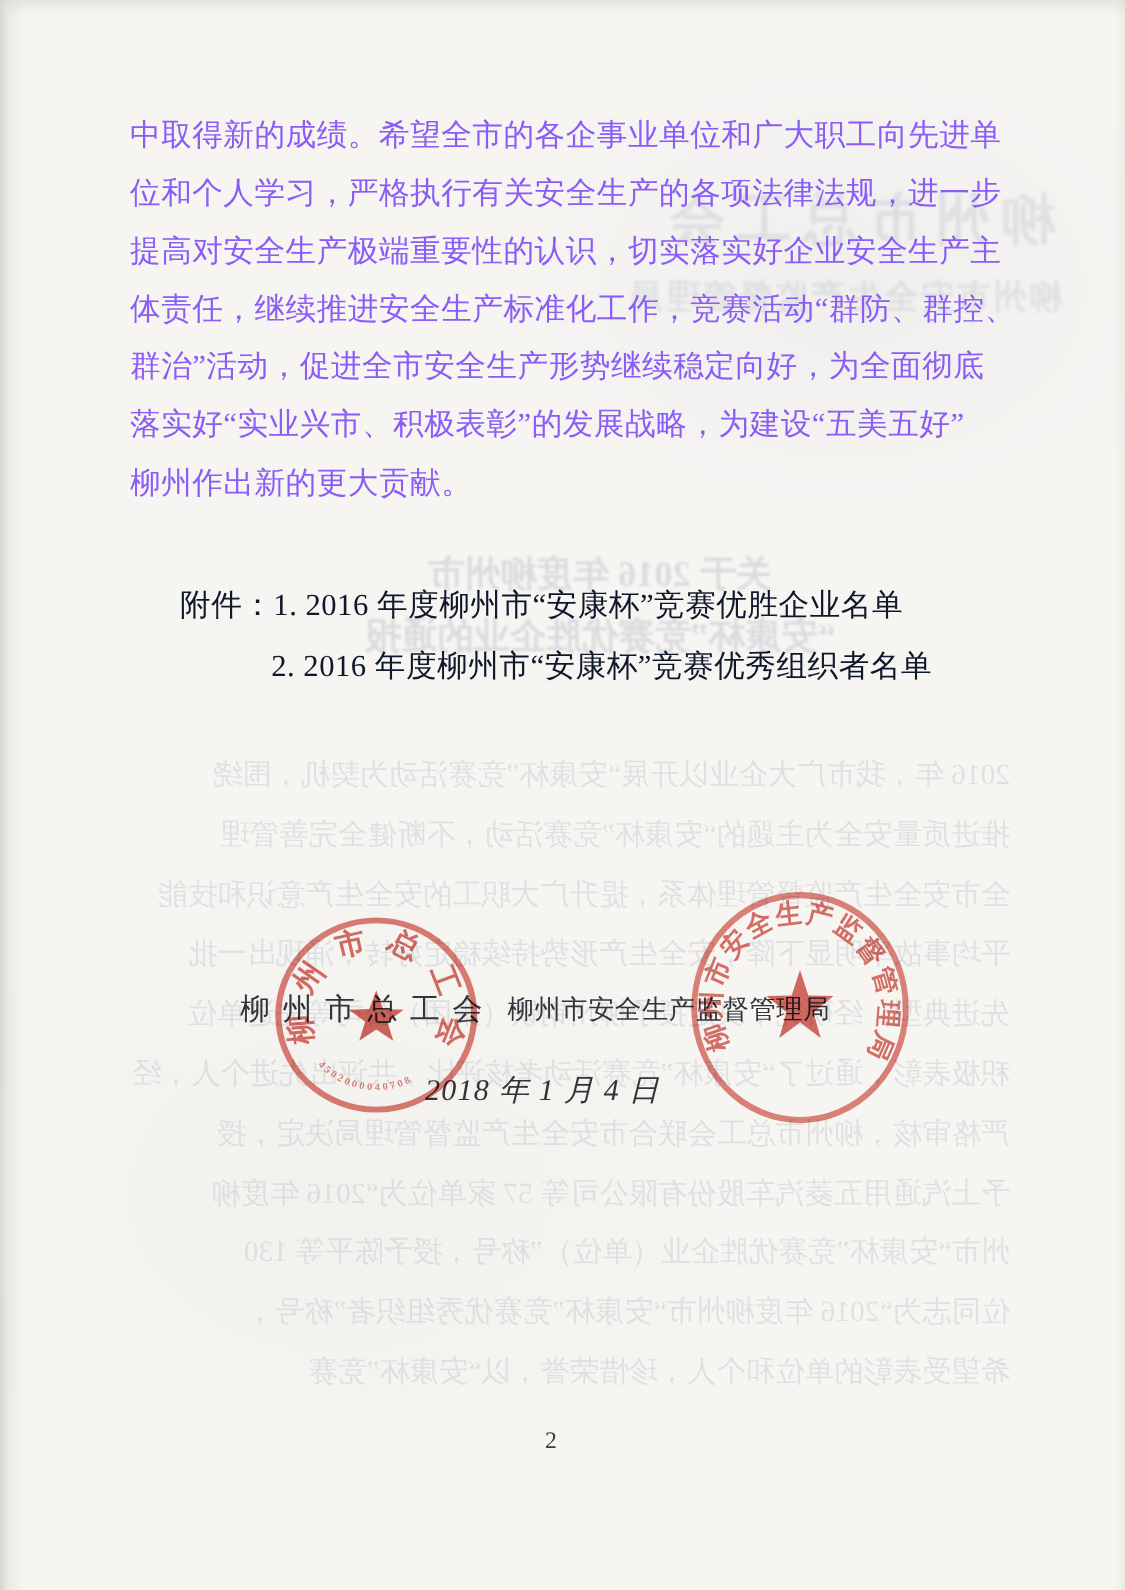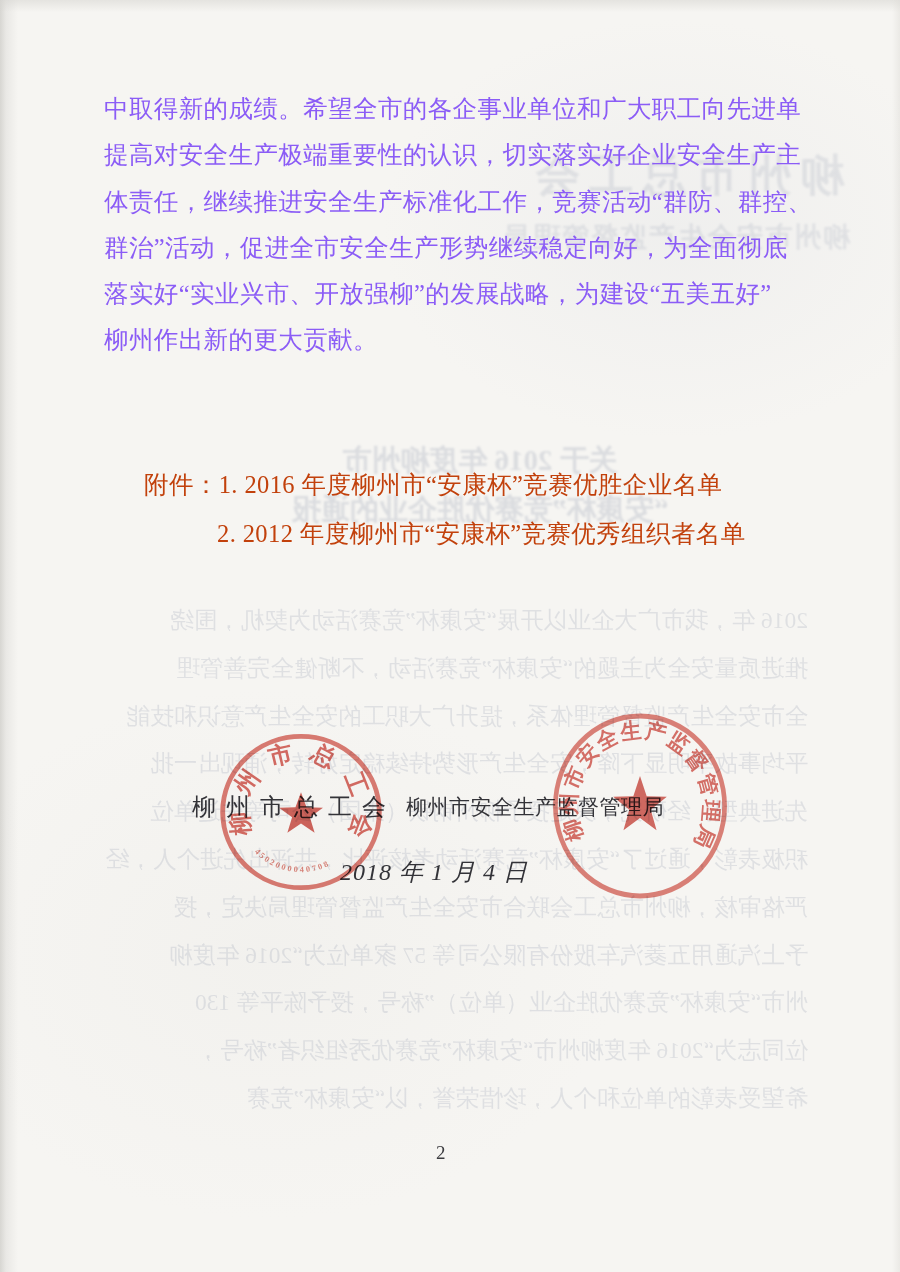--- a/index.html
+++ b/index.html
@@ -29,21 +29,21 @@
     font-weight:bold;font-size:29px;line-height:49px;}
   .bleed-title div{white-space:nowrap;}
   .bleed-body{left:92px;top:597px;width:716px;opacity:.16;filter:blur(.6px);
     font-size:23.5px;line-height:47.8px;}
   .bleed-body div{white-space:nowrap;overflow:hidden;}
 
   
   .doc-body{position:absolute;left:104px;top:86px;width:700px;z-index:2;
     font-size:24.5px;color:#8b5cf6;}
   .doc-line{height:46.3px;line-height:46.3px;white-space:nowrap;letter-spacing:.4px;}
-  .attachment{position:absolute;left:144px;top:460px;z-index:2;font-size:24.5px;color:#c2410c;}
+  .attachment{position:absolute;left:144px;top:460px;z-index:2;font-size:24.5px;color:#0f172a;}
   .att-line{height:49px;line-height:49px;white-space:nowrap;letter-spacing:.4px;}
   .att-line.indent{margin-left:73px;}
   .sig-left{position:absolute;left:192px;top:791px;z-index:2;font-size:24px;
     letter-spacing:10px;color:#333338;white-space:nowrap;}
   .sig-right{position:absolute;left:406px;top:793px;z-index:2;font-size:21px;
     letter-spacing:.5px;color:#333338;white-space:nowrap;}
   .sig-date{position:absolute;left:340px;top:856px;z-index:2;font-size:24px;
     letter-spacing:1px;color:#333338;white-space:nowrap;font-style:italic;}
   .page-num{position:absolute;left:436px;top:1142px;z-index:2;font-size:19px;color:#3c3c40;}
 
@@ -78,30 +78,31 @@
   <div>积极表彰，通过了“安康杯”竞赛活动考核评比，共评出先进个人，经</div>
   <div>严格审核，柳州市总工会联合市安全生产监督管理局决定，授</div>
   <div>予上汽通用五菱汽车股份有限公司等 57 家单位为“2016 年度柳</div>
   <div>州市“安康杯”竞赛优胜企业（单位）”称号，授予陈平等 130</div>
   <div>位同志为“2016 年度柳州市“安康杯”竞赛优秀组织者”称号，</div>
   <div>希望受表彰的单位和个人，珍惜荣誉，以“安康杯”竞赛</div>
 </div>
 
 <div class="doc-body">
   <div class="doc-line">中取得新的成绩。希望全市的各企事业单位和广大职工向先进单</div>
+  <div class="doc-line">位和个人学习，严格执行有关安全生产的各项法律法规，进一步</div>
   <div class="doc-line">提高对安全生产极端重要性的认识，切实落实好企业安全生产主</div>
   <div class="doc-line">体责任，继续推进安全生产标准化工作，竞赛活动“群防、群控、</div>
   <div class="doc-line">群治”活动，促进全市安全生产形势继续稳定向好，为全面彻底</div>
-  <div class="doc-line">落实好“实业兴市、开放强柳”的发展战略，为建设“五美五好”</div>
+  <div class="doc-line">落实好“实业兴市、积极表彰”的发展战略，为建设“五美五好”</div>
   <div class="doc-line">柳州作出新的更大贡献。</div>
 </div>
 
 <div class="attachment">
   <div class="att-line">附件：1. 2016 年度柳州市“安康杯”竞赛优胜企业名单</div>
-  <div class="att-line indent">2. 2012 年度柳州市“安康杯”竞赛优秀组织者名单</div>
+  <div class="att-line indent">2. 2016 年度柳州市“安康杯”竞赛优秀组织者名单</div>
 </div>
 
 <div class="sig-left">柳州市总工会</div>
 <div class="sig-right">柳州市安全生产监督管理局</div>
 <div class="sig-date">2018 年 1 月 4 日</div>
 
 <div class="page-num">2</div>
 
 <svg id="stamp-left" class="stamp" viewBox="0 0 200 200" preserveAspectRatio="none">
   <defs>

